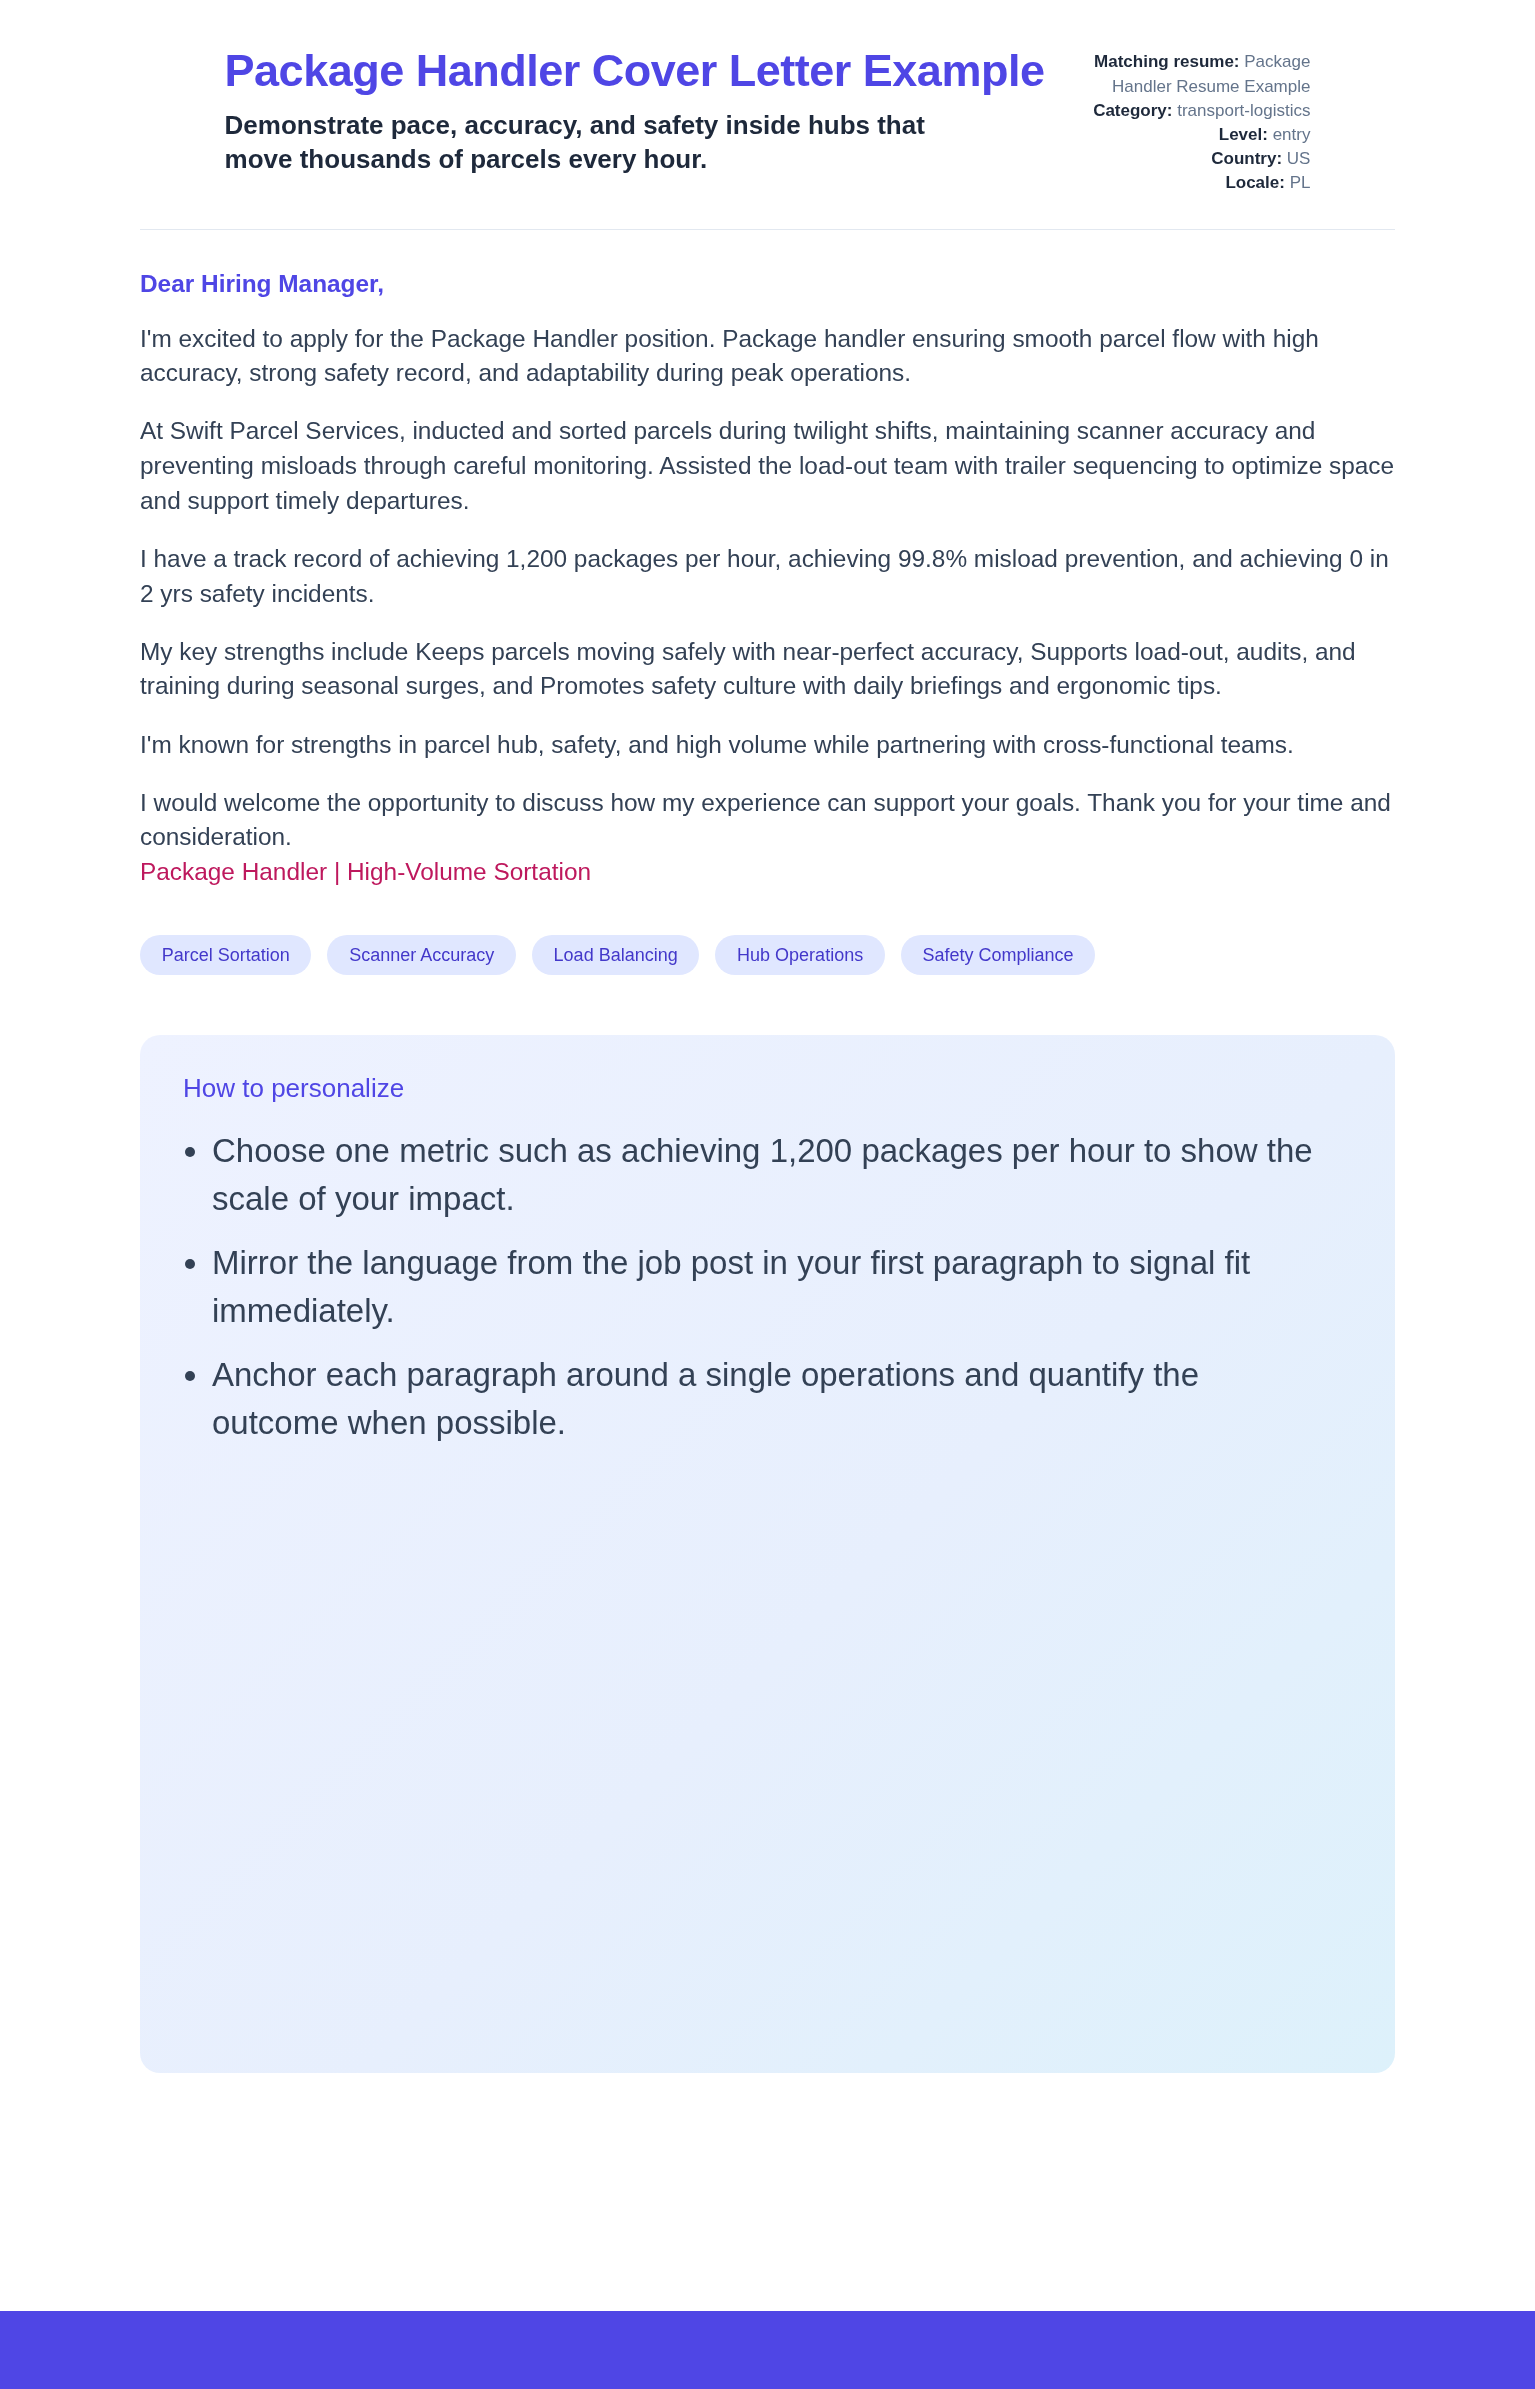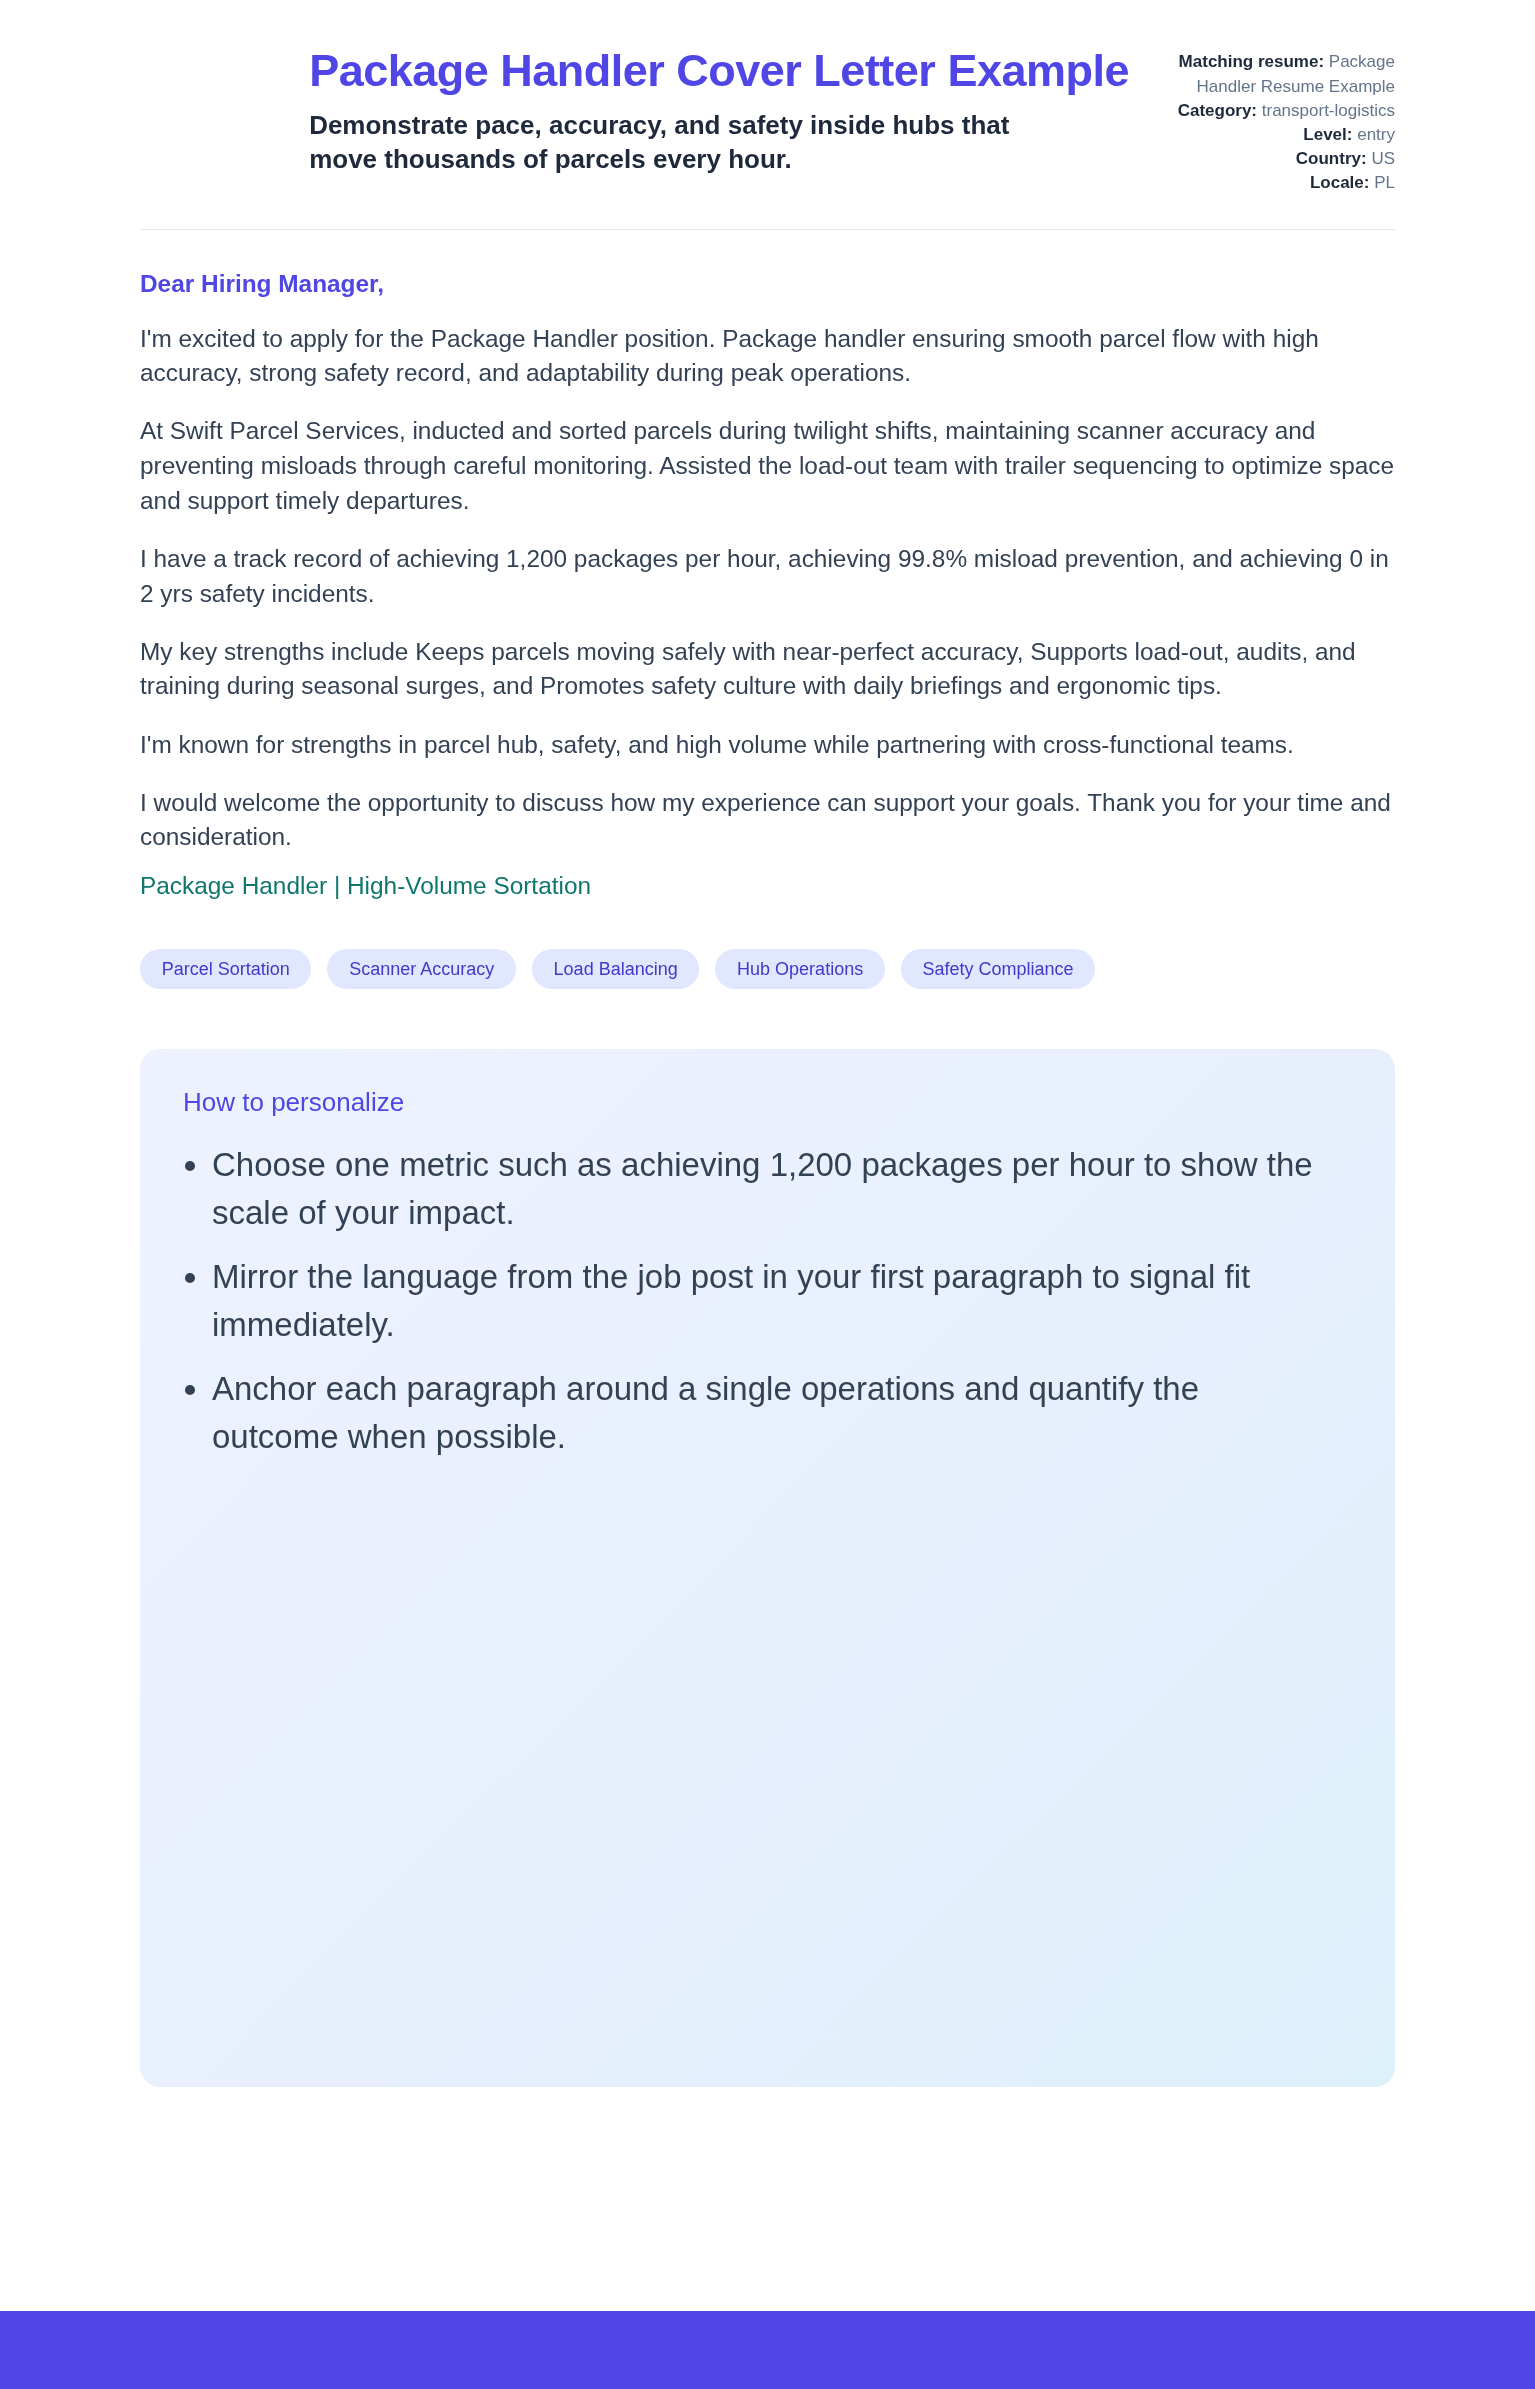--- a/index.html
+++ b/index.html
@@ -11,21 +11,21 @@
     color: #334155;
     display: flex;
     flex-direction: column;
   }
   .page {
     padding: 45px 140px 0 140px;
     flex: 1 0 auto;
   }
   .header {
     display: flex;
-    justify-content: flex-end;
+    justify-content: center;
     align-items: flex-start;
     gap: 36px;
   }
   .title {
     color: #4f46e5;
     font-size: 45px;
     line-height: 1.15;
     font-weight: 800;
     max-width: 849px;
     letter-spacing: -0.5px;
@@ -65,23 +65,23 @@
     line-height: 1.42;
     color: #334155;
   }
   .sig-name {
     margin-top: 45px;
     font-size: 25px;
     font-weight: 700;
     color: #0f172a;
   }
   .sig-role {
-    margin-top: 17px;
+    margin-top: 3px;
     font-size: 24.4px;
-    color: #0f766e;
+    color: #be185d;
   }
   .tags {
     margin-top: 49px;
     display: flex;
     flex-wrap: wrap;
     gap: 16px;
   }
   .pill {
     display: inline-block;
     background: #e0e7ff;

